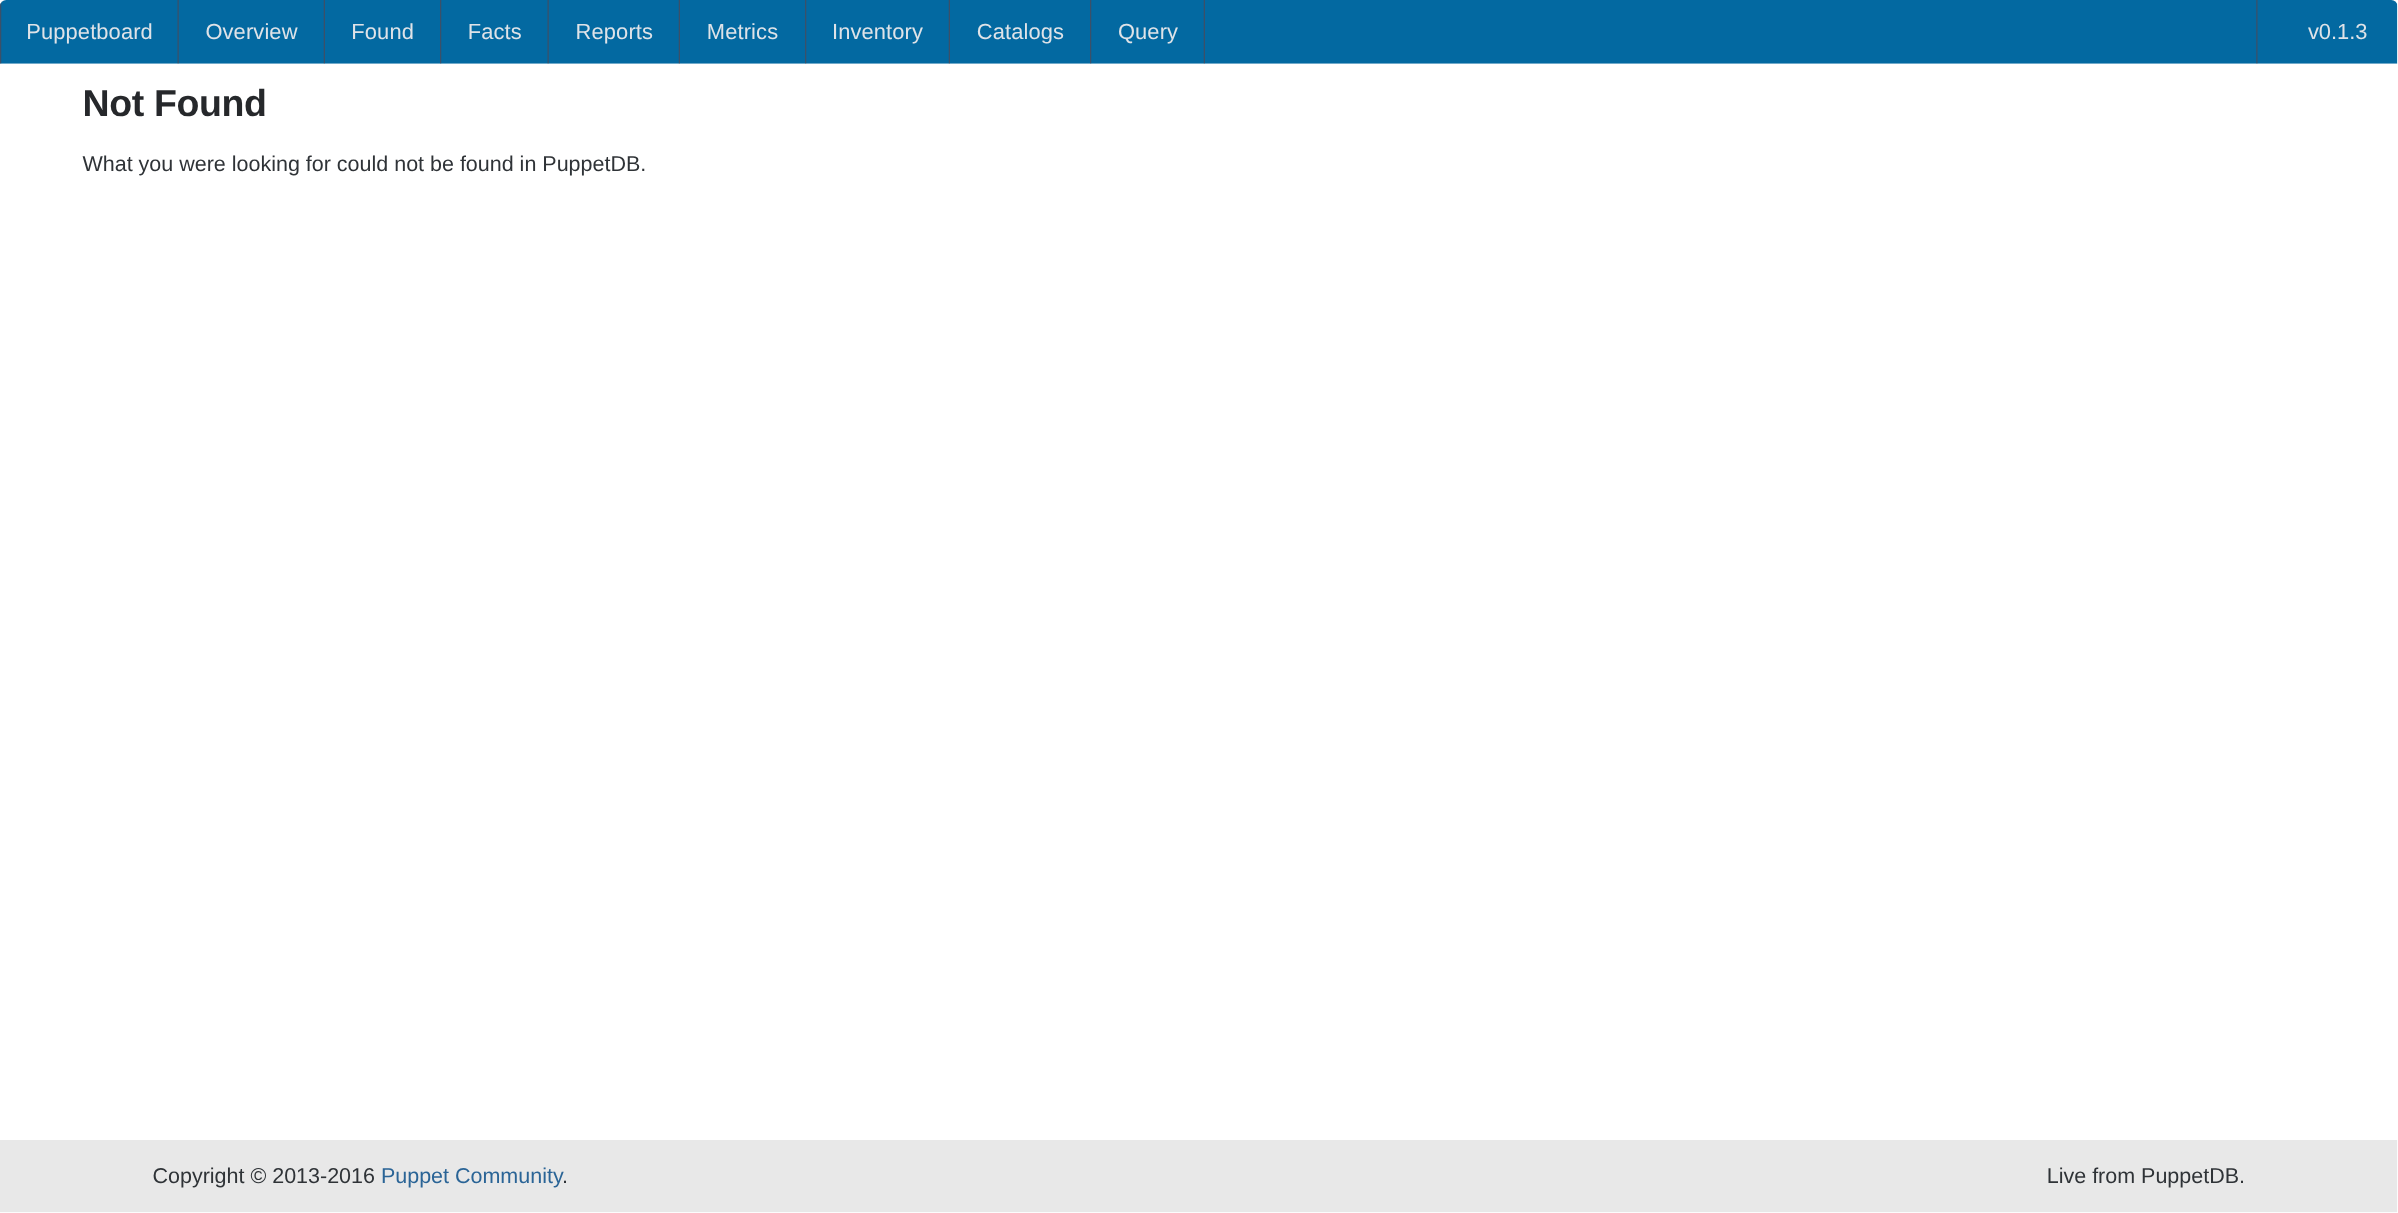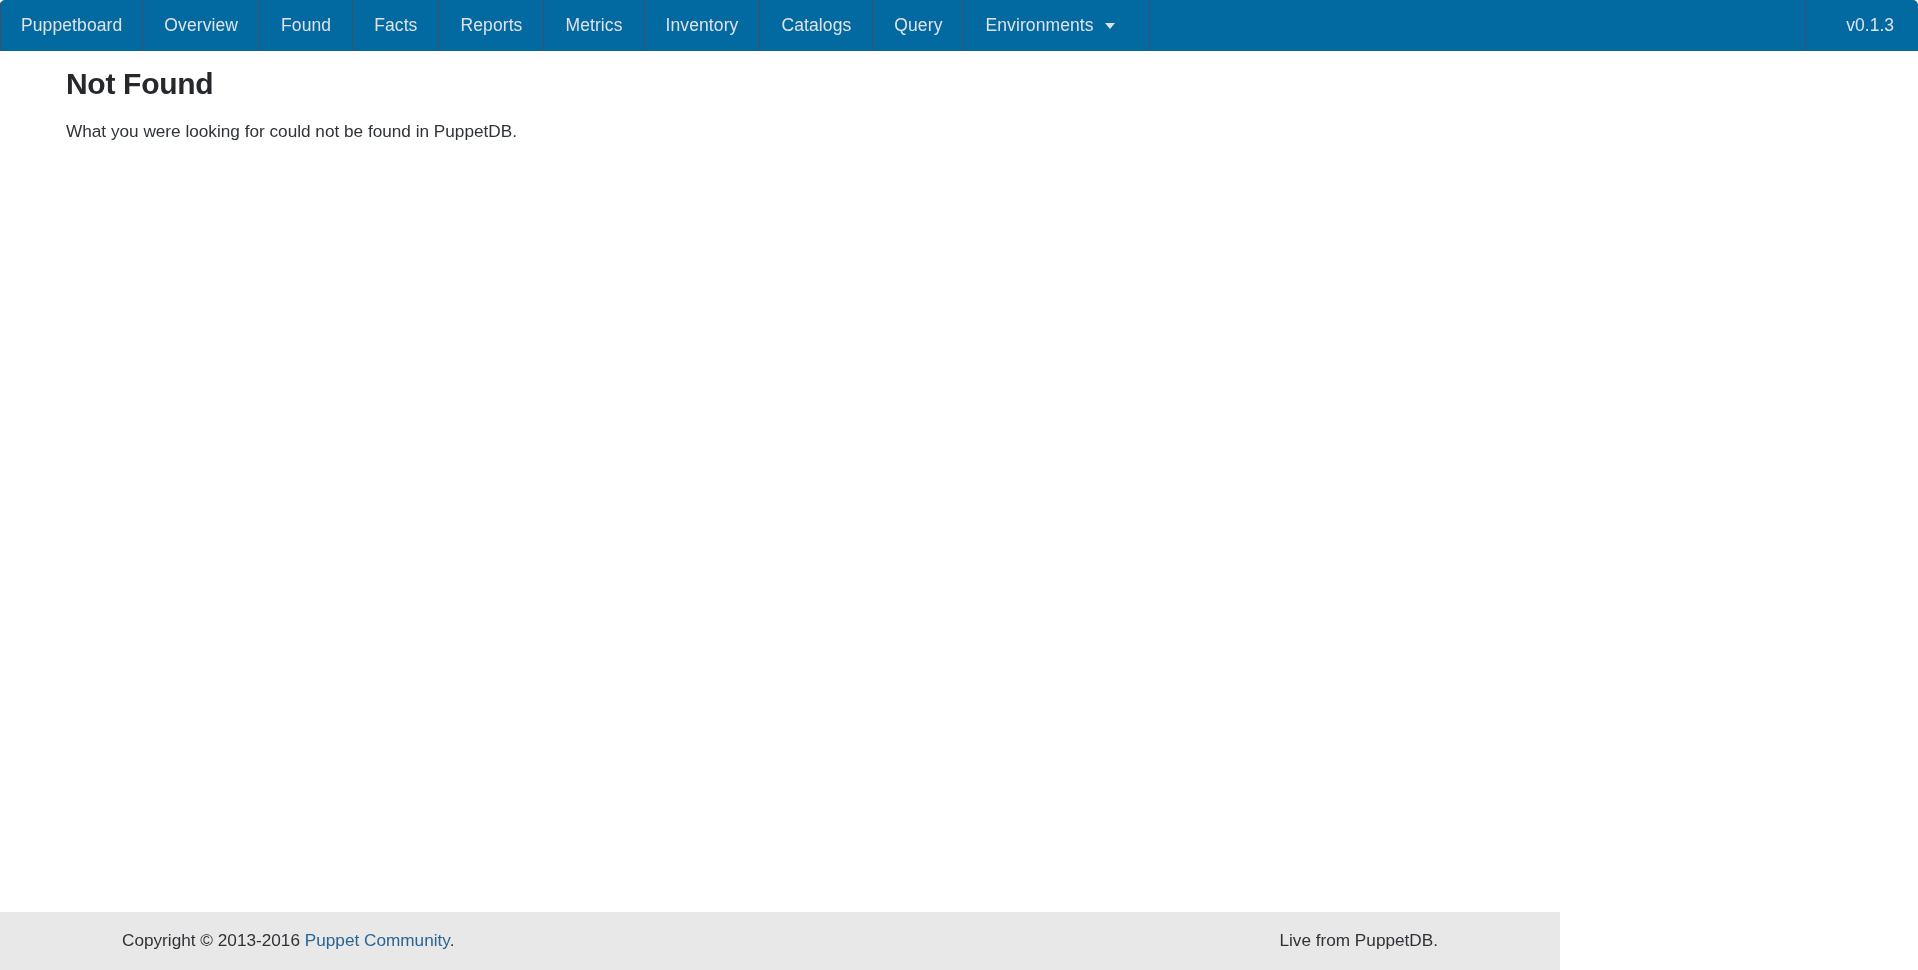--- a/index.html
+++ b/index.html
@@ -130,21 +130,21 @@
     font-size: 17.2px;
     color: #2f3337;
     line-height: 1.45;
   }
 
   
   .footer {
     position: absolute;
     left: 0;
     top: 912px;
-    width: 1560px;
+    width: 1918px;
     height: 58px;
     background: #e8e8e8;
     display: flex;
     align-items: center;
     justify-content: space-between;
     padding: 0 122px 0 122px;
   }
 
   .footer-left, .footer-right {
     font-size: 17.2px;
@@ -196,24 +196,20 @@
       </a>
 
       <a class="nav-item" href="#">
         <span>Catalogs</span>
       </a>
 
       <a class="nav-item" href="#">
         <span>Query</span>
       </a>
 
-      <a class="nav-item dropdown" href="#">
-        <span>Environments</span>
-        <span class="caret"></span>
-      </a>
 
     </div>
 
     <div class="nav-spacer"></div>
 
     <div class="nav-right">
       <span class="nav-version">v0.1.3</span>
     </div>
   </nav>
 

